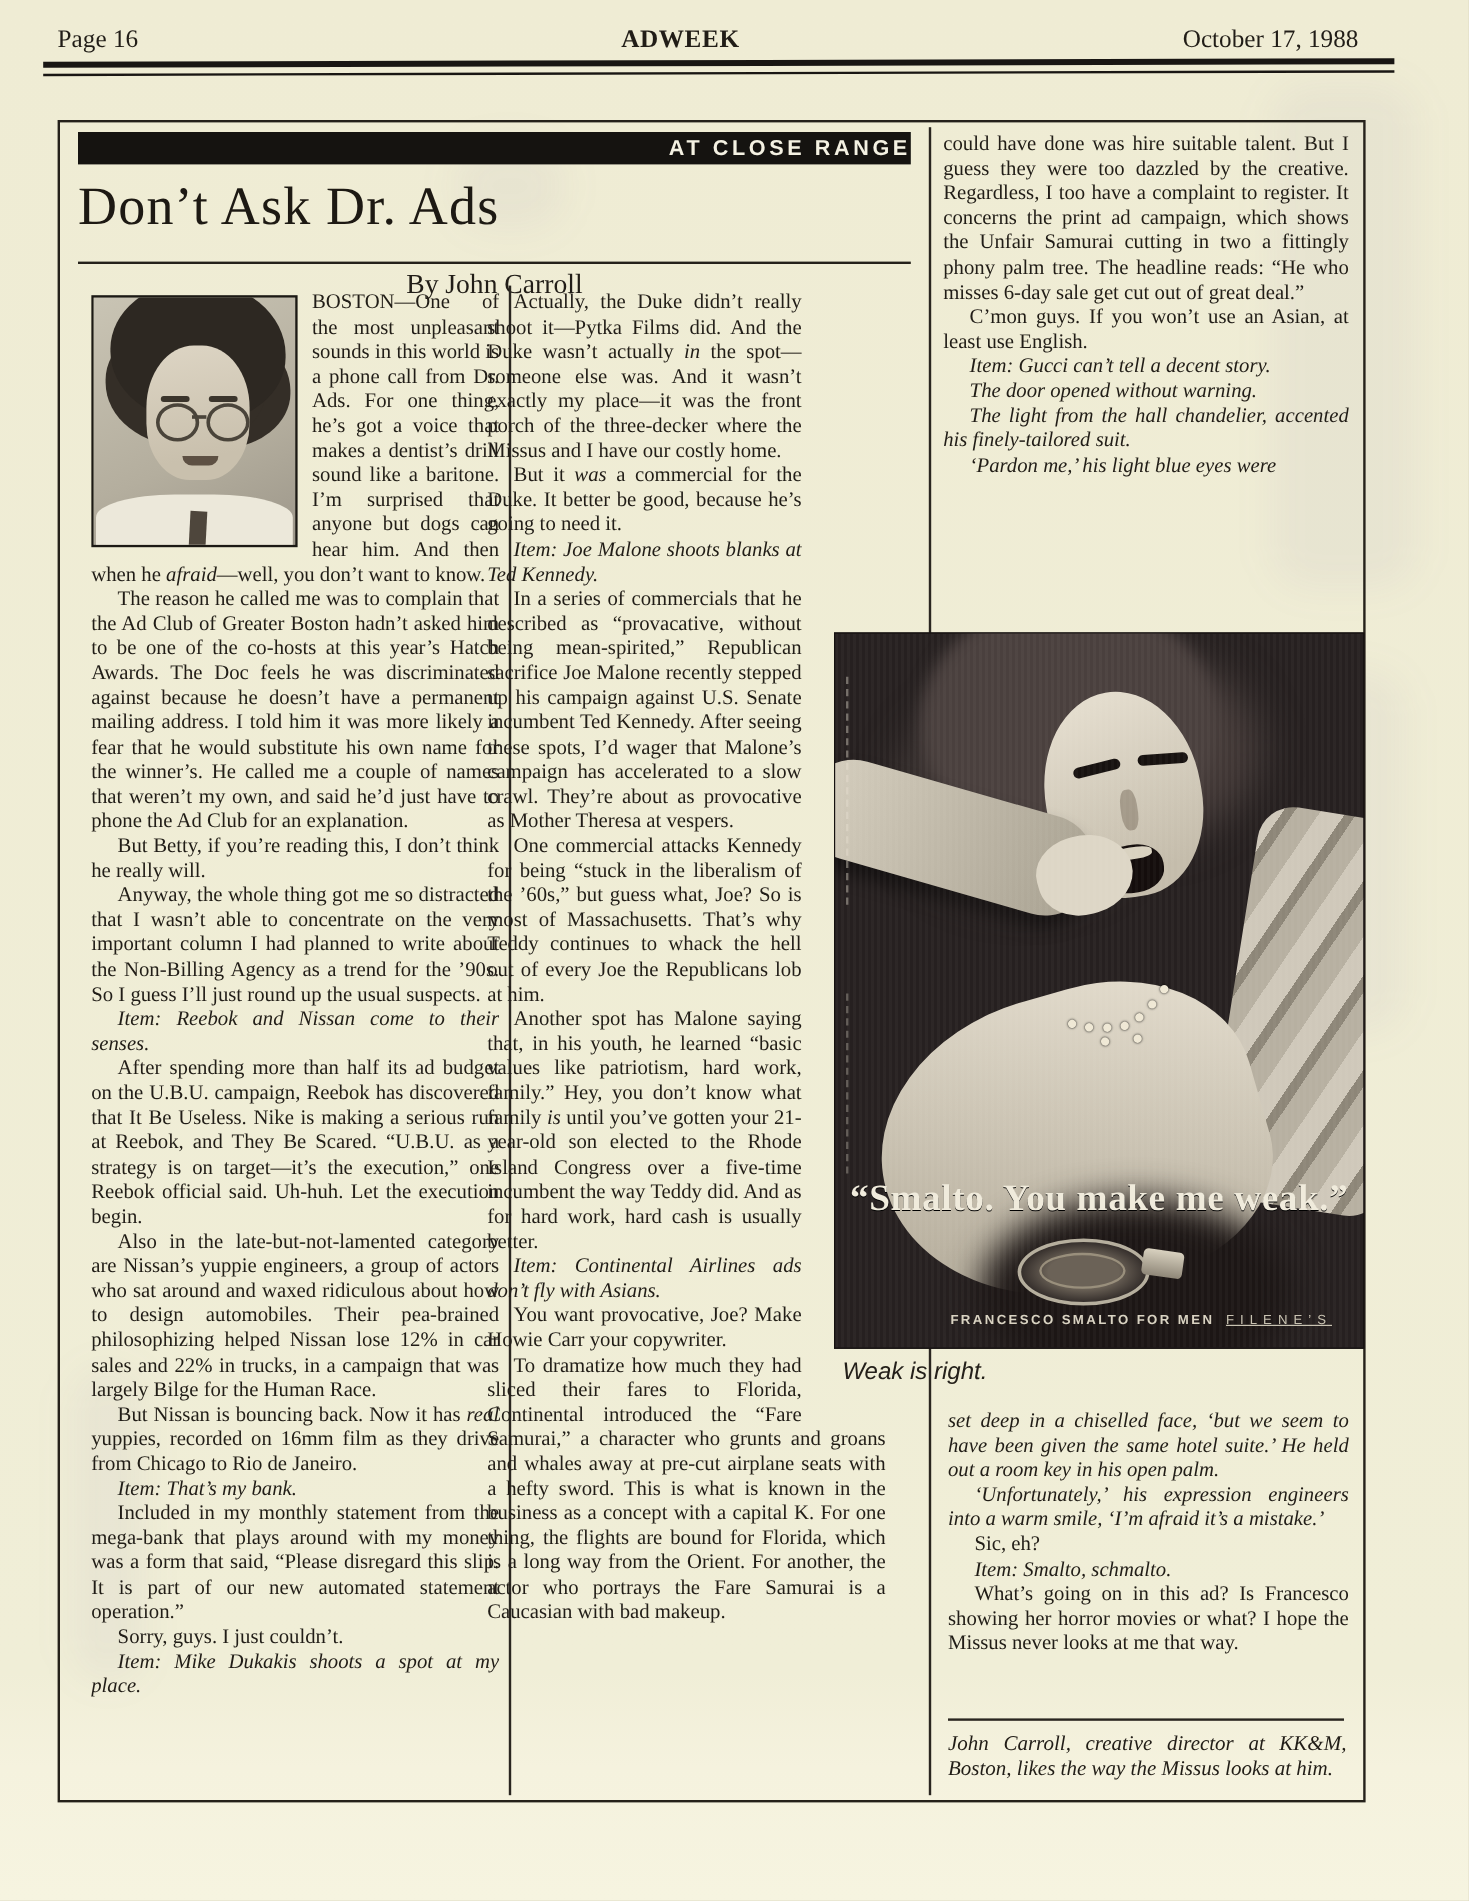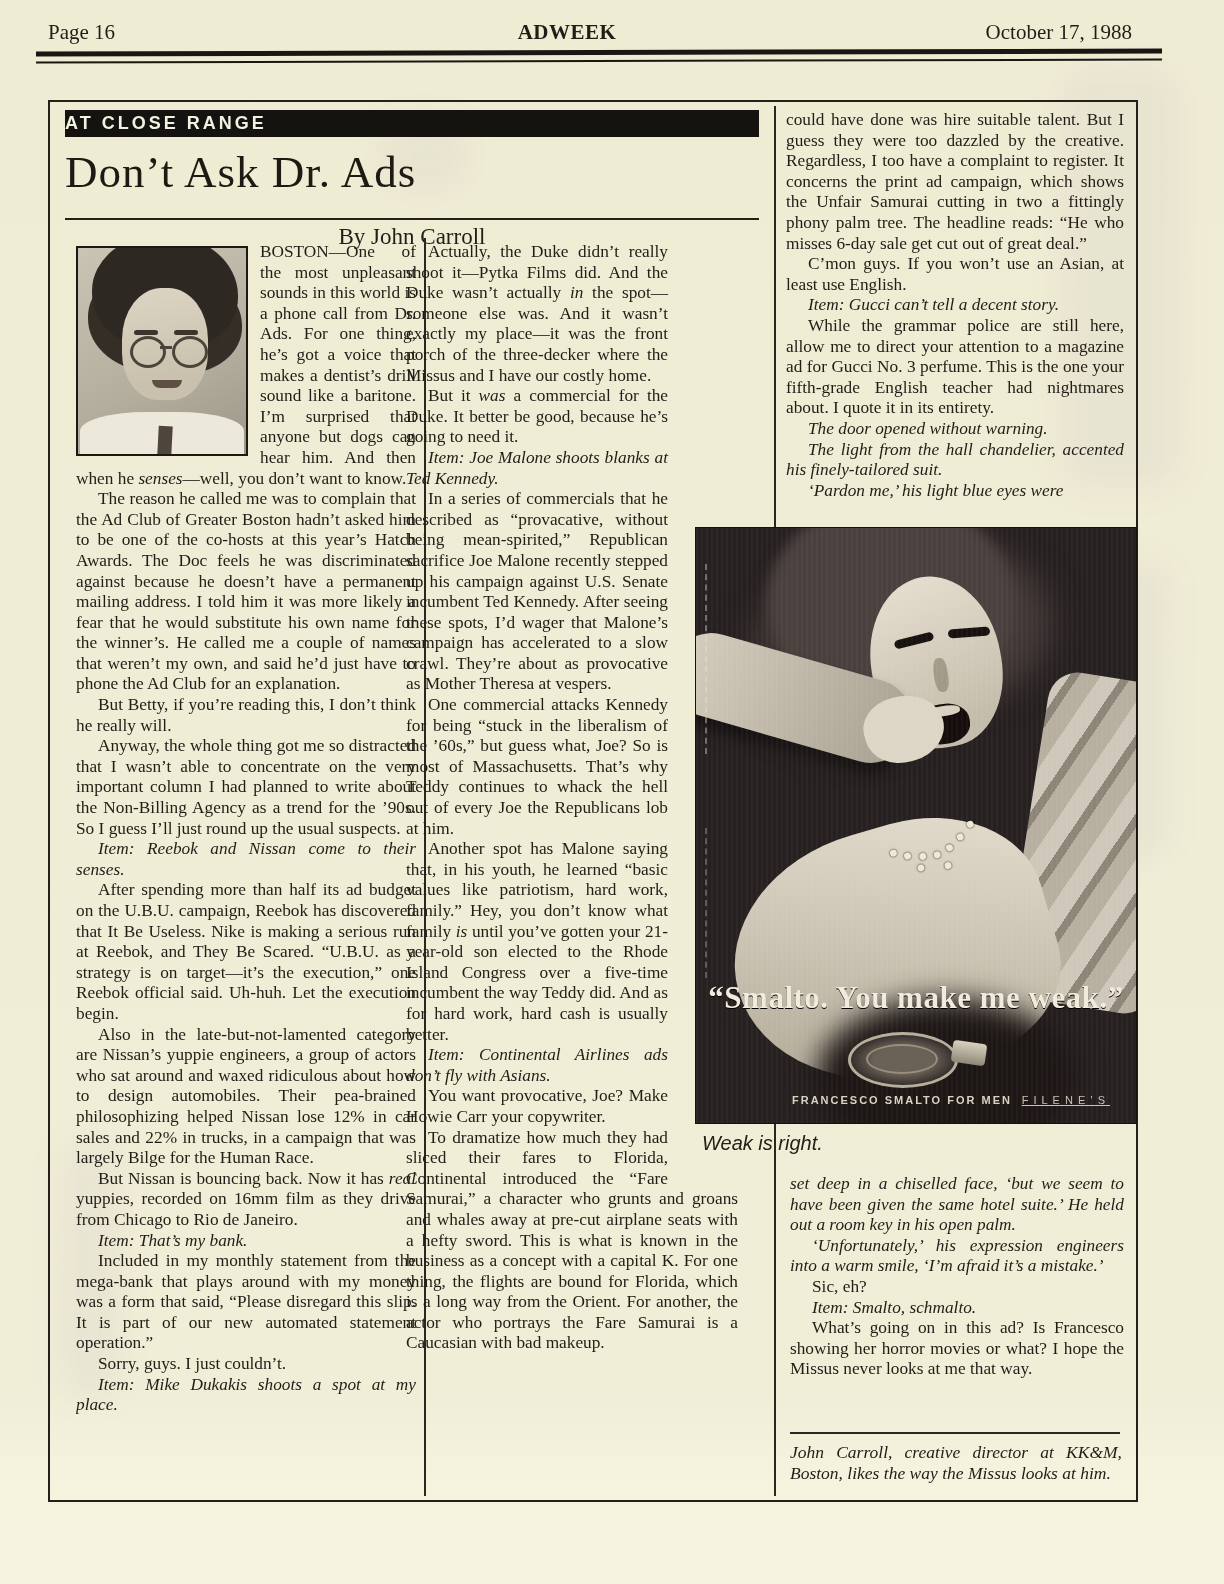--- a/index.html
+++ b/index.html
@@ -26,21 +26,21 @@
   
   .article-box{
     position:absolute; left:48px; top:100px; width:1086px; height:1398px;
     border:2px solid #25211a;
   }
   .divider{position:absolute; width:2px; background:#2a2620;}
   .d1{left:374px; top:136px; bottom:4px;}
   .d2{left:724px; top:4px; bottom:4px;}
   
   .kicker-bar{position:absolute; left:15px; top:8px; width:694px; height:27px; background:#151310;
-    display:flex; align-items:center; justify-content:flex-start;}
+    display:flex; align-items:center; justify-content:flex-end;}
   .kicker-bar span{color:#f4f1e2; font-family:"Liberation Sans","DejaVu Sans",sans-serif;
     font-weight:bold; font-size:18px; letter-spacing:3px;}
   .main-title{position:absolute; left:15px; top:44px; width:694px; text-align:left;
     font-size:45px; letter-spacing:1px; color:#1d1913;}
   .title-rule{position:absolute; left:15px; top:116px; width:694px; height:2px; background:#25211a;}
   .byline{position:absolute; left:15px; top:122px; width:694px; text-align:center; font-size:23px;}
   
   .col{position:absolute; font-size:17.3px; line-height:20.6px; text-align:justify;}
   .col p{margin:0; text-indent:22px;}
   .col p.noindent{text-indent:0;}
@@ -147,21 +147,21 @@
         <div class="p-face"></div>
         <div class="p-brow b1"></div>
         <div class="p-brow b2"></div>
         <div class="p-glass gl1"></div>
         <div class="p-glass gl2"></div>
         <div class="p-bridge"></div>
         <div class="p-mouth"></div>
         <div class="p-shirt"></div>
         <div class="p-tie"></div>
       </div>
-    <p class="noindent"><span>BOSTON—One of the most unpleasant sounds in this world is a phone call from Dr. Ads. For one thing, he’s got a voice that makes a dentist’s drill sound like a baritone. I’m surprised that anyone but dogs can hear him. And then when he </span><span class="it">senses</span><span>—well, you don’t want to know.</span></p>
+    <p class="noindent"><span>BOSTON—One of the most unpleasant sounds in this world is a phone call from Dr. Ads. For one thing, he’s got a voice that makes a dentist’s drill sound like a baritone. I’m surprised that anyone but dogs can hear him. And then when he </span><span class="it">afraid</span><span>—well, you don’t want to know.</span></p>
         <p><span>The reason he called me was to complain that the Ad Club of Greater Boston hadn’t asked him to be one of the co-hosts at this year’s Hatch Awards. The Doc feels he was discriminated against because he doesn’t have a permanent mailing address. I told him it was more likely a fear that he would substitute his own name for the winner’s. He called me a couple of names that weren’t my own, and said he’d just have to phone the Ad Club for an explanation.</span></p>
         <p><span>But Betty, if you’re reading this, I don’t think he really will.</span></p>
         <p><span>Anyway, the whole thing got me so distracted that I wasn’t able to concentrate on the very important column I had planned to write about the Non-Billing Agency as a trend for the ’90s. So I guess I’ll just round up the usual suspects.</span></p>
         <p><span class="it">Item: Reebok and Nissan come to their senses.</span></p>
         <p><span>After spending more than half its ad budget on the U.B.U. campaign, Reebok has discovered that It Be Useless. Nike is making a serious run at Reebok, and They Be Scared. “U.B.U. as a strategy is on target—it’s the execution,” one Reebok official said. Uh-huh. Let the execution begin.</span></p>
         <p><span>Also in the late-but-not-lamented category are Nissan’s yuppie engineers, a group of actors who sat around and waxed ridiculous about how to design automobiles. Their pea-brained philosophizing helped Nissan lose 12% in car sales and 22% in trucks, in a campaign that was largely Bilge for the Human Race.</span></p>
         <p><span>But Nissan is bouncing back. Now it has </span><span class="it">real</span><span> yuppies, recorded on 16mm film as they drive from Chicago to Rio de Janeiro.</span></p>
         <p><span class="it">Item: That’s my bank.</span></p>
         <p><span>Included in my monthly statement from the mega-bank that plays around with my money was a form that said, “Please disregard this slip. It is part of our new automated statement operation.”</span></p>
         <p><span>Sorry, guys. I just couldn’t.</span></p>
@@ -178,21 +178,20 @@
         <p><span>Another spot has Malone saying that, in his youth, he learned “basic values like patriotism, hard work, family.” Hey, you don’t know what family </span><span class="it">is</span><span> until you’ve gotten your 21-year-old son elected to the Rhode Island Congress over a five-time incumbent the way Teddy did. And as for hard work, hard cash is usually better.</span></p>
         <p><span class="it">Item: Continental Airlines ads don’t fly with Asians.</span></p>
         <p><span>You want provocative, Joe? Make Howie Carr your copywriter.</span></p>
         <p><span>To dramatize how much they had sliced their fares to Florida, Continental introduced the “Fare Samurai,” a character who grunts and groans and whales away at pre-cut airplane seats with a hefty sword. This is what is known in the business as a concept with a capital K. For one thing, the flights are bound for Florida, which is a long way from the Orient. For another, the actor who portrays the Fare Samurai is a Caucasian with bad makeup.</span></p>
       </div>
 
     <div class="col col3top">
         <p class="noindent"><span>could have done was hire suitable talent. But I guess they were too dazzled by the creative. Regardless, I too have a complaint to register. It concerns the print ad campaign, which shows the Unfair Samurai cutting in two a fittingly phony palm tree. The headline reads: “He who misses 6-day sale get cut out of great deal.”</span></p>
         <p><span>C’mon guys. If you won’t use an Asian, at least use English.</span></p>
         <p><span class="it">Item: Gucci can’t tell a decent story.</span></p>
-        <p><span>While the grammar police are still here, allow me to direct your attention to a magazine ad for Gucci No. 3 perfume. This is the one your fifth-grade English teacher had nightmares about. I quote it in its entirety.</span></p>
         <p><span class="it">The door opened without warning.</span></p>
         <p><span class="it">The light from the hall chandelier, accented his finely-tailored suit.</span></p>
         <p><span class="it">‘Pardon me,’ his light blue eyes were</span></p>
       </div>
 
     <div class="ad">
       <div class="w-hair"></div>
       <div class="w-jacket"></div>
       <div class="w-chest"></div>
       <div class="w-shadow"></div>

